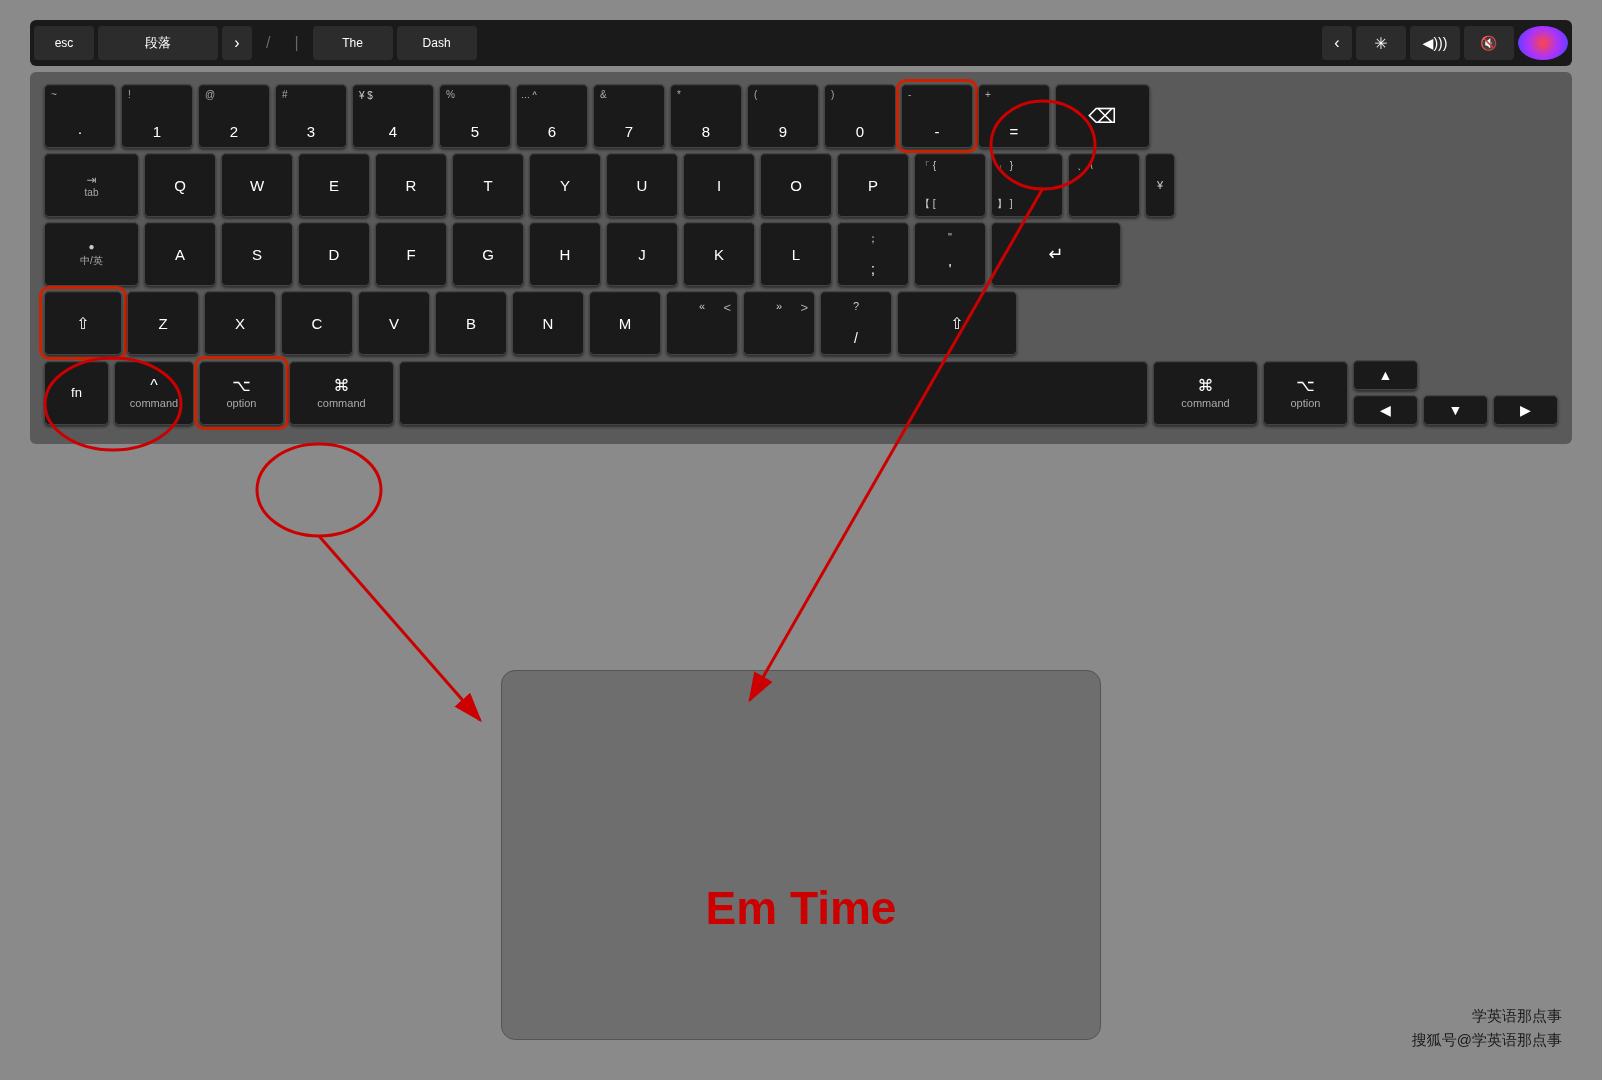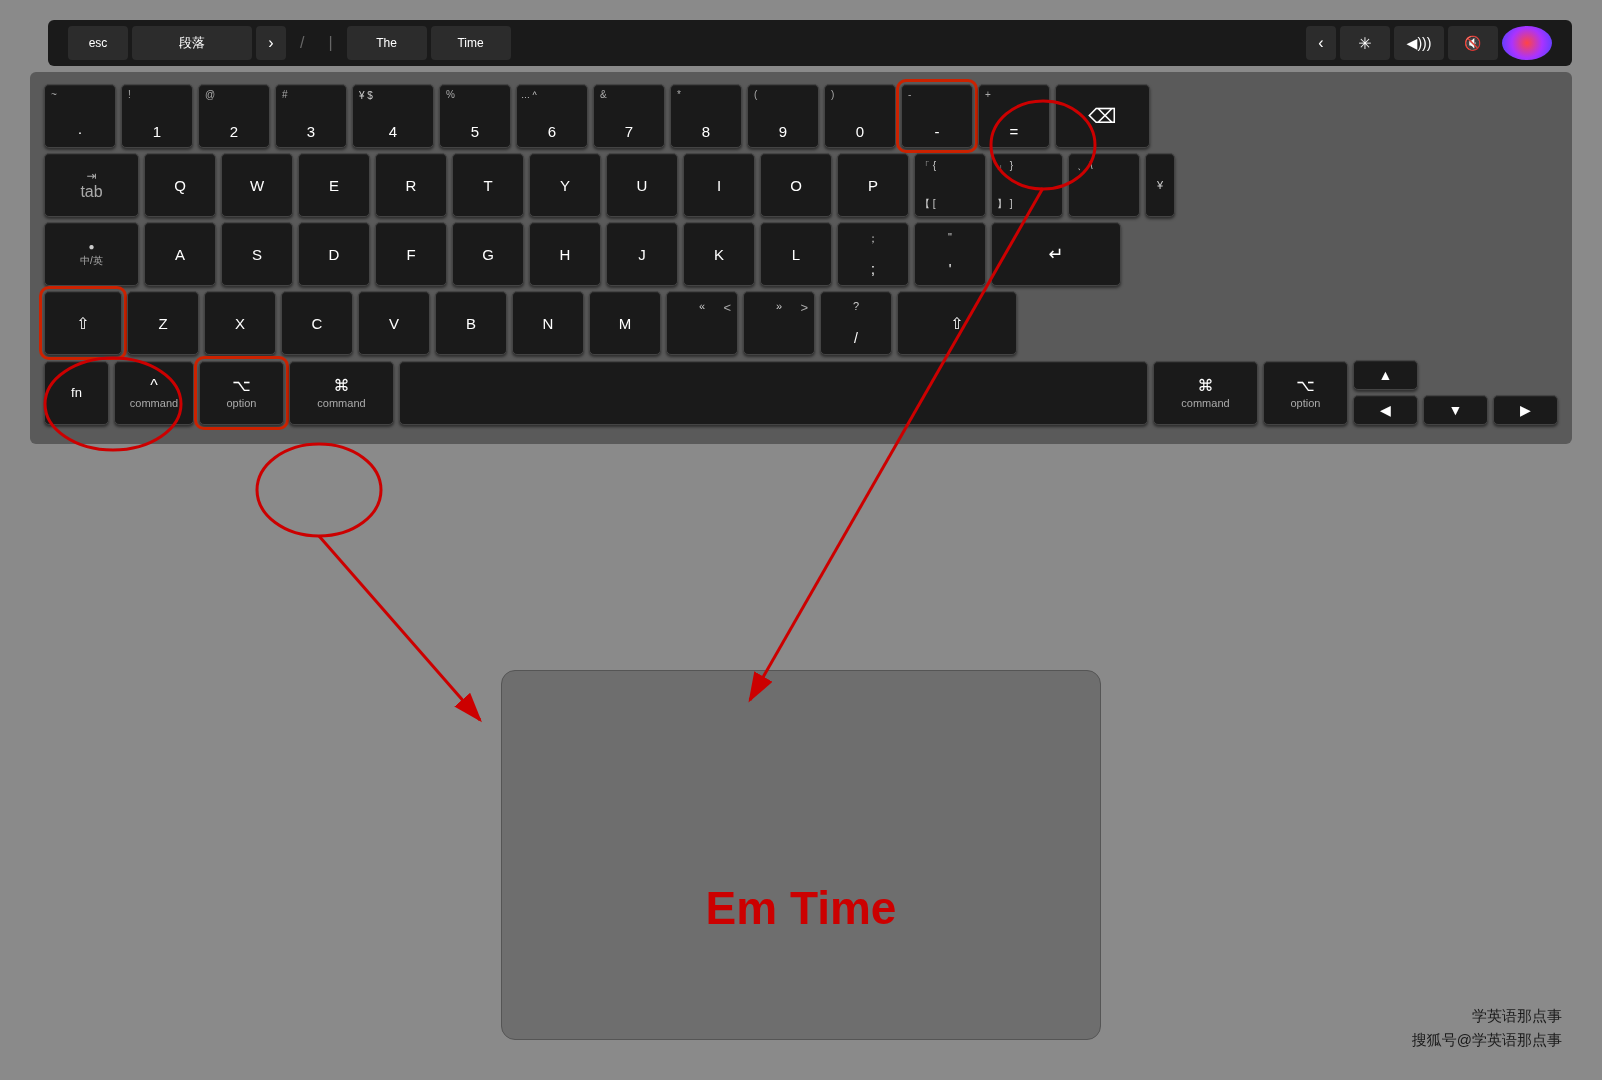--- a/index.html
+++ b/index.html
@@ -9,28 +9,28 @@
       background: #8a8a8a;
       overflow: hidden;
       position: relative;
       font-family: -apple-system, 'Helvetica Neue', Arial, sans-serif;
     }
 
     
     .touch-bar {
       position: absolute;
       top: 20px;
-      left: 48px;
+      left: 30px;
       right: 30px;
       height: 46px;
       background: #1a1a1a;
       border-radius: 6px;
       display: flex;
       align-items: center;
-      padding: 4px 20px;
+      padding: 4px 4px;
       gap: 4px;
       z-index: 10;
     }
 
     .tb-key {
       background: #2c2c2c;
       border-radius: 4px;
       color: #fff;
       font-size: 12px;
       display: flex;
@@ -185,21 +185,21 @@
   <div class="tb-key tb-duanluo">
     <span>段落</span>
   </div>
   <div class="tb-key tb-angle-r">›</div>
   <div class="tb-key tb-slash" style="color:#666; background:transparent; border:none;">/</div>
   <div class="tb-key tb-pipe" style="color:#666; background:transparent; border:none;">|</div>
   <div class="tb-key tb-the">
     <span>The</span>
   </div>
   <div class="tb-key tb-time">
-    <span>Time</span>
+    <span>Dash</span>
   </div>
   <div class="tb-spacer"></div>
   <div class="tb-key tb-angle-l">‹</div>
   <div class="tb-key tb-brightness" style="font-size:16px;">✳</div>
   <div class="tb-key tb-volume" style="font-size:14px;">◀)))</div>
   <div class="tb-key tb-mute" style="font-size:14px;">🔇</div>
   <div class="tb-key tb-siri" style="width:44px; height:34px; background: radial-gradient(circle, #f44, #a3f, #44f); border-radius:50%;"></div>
 </div>
 
 <div class="keyboard">
@@ -272,21 +272,21 @@
     </div>
 
     <div class="key k-backspace">
       <span class="main-char" style="font-size:20px;">⌫</span>
     </div>
   </div>
 
   <div class="key-row">
     <div class="key k-tab">
       <span style="font-size:12px;color:#aaa;">⇥</span>
-      <span style="font-size:16px;color:#aaa;">tab</span>
+      <span style="font-size:10px;color:#aaa;">tab</span>
     </div>
     <div class="key k-std">
         <span class="main-char">Q</span>
       </div>
     <div class="key k-std">
         <span class="main-char">W</span>
       </div>
     <div class="key k-std">
         <span class="main-char">E</span>
       </div>

